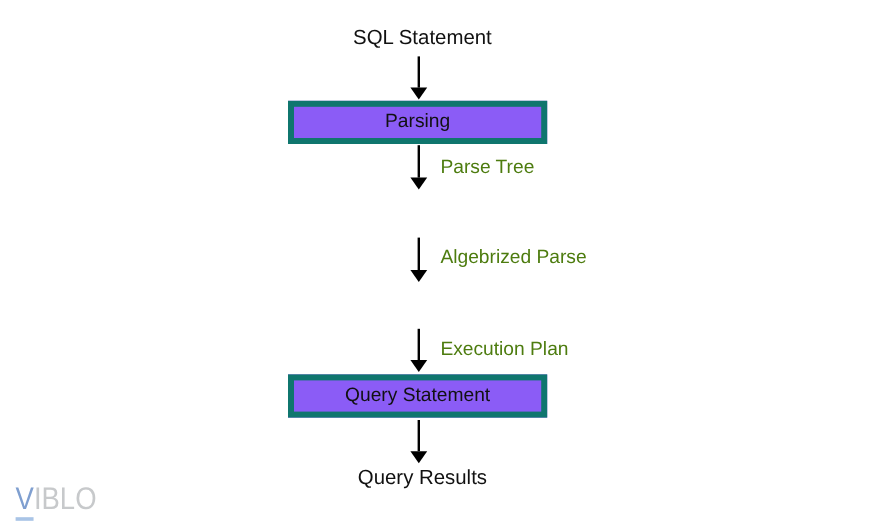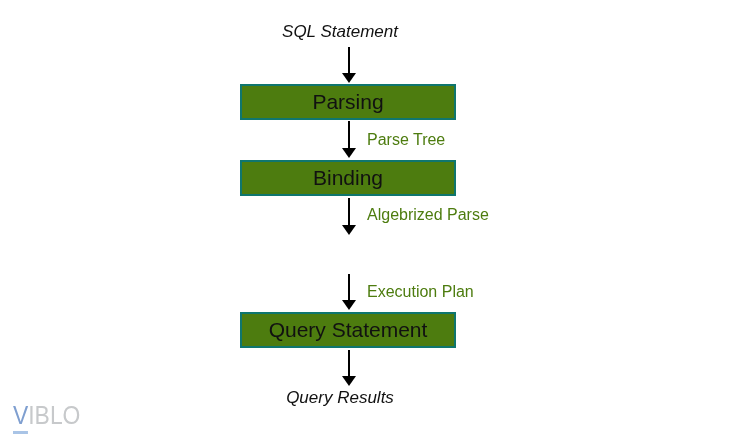--- a/index.html
+++ b/index.html
@@ -10,42 +10,41 @@
   }
   #canvas {
     position: relative;
     width: 729px;
     height: 442px;
     background: #ffffff;
     overflow: hidden;
   }
   .terminal-label {
     position: absolute;
-    left: 340px;
+    left: 352px;
     transform: translateX(-50%);
     font-size: 17px;
     color: #111111;
     white-space: nowrap;
-    font-style: italic;
   }
   #start-label { top: 22px; }
   #end-label   { top: 388px; }
 
   .step-box {
     position: absolute;
     left: 240px;
     width: 216px;
     height: 36px;
     box-sizing: border-box;
-    border: 2px solid #0f766e;
-    background: #4d7c0f;
+    border: 5px solid #0f766e;
+    background: #8b5cf6;
     display: flex;
     align-items: center;
     justify-content: center;
-    font-size: 21px;
+    font-size: 16px;
     color: #111111;
     white-space: nowrap;
   }
   #box-parsing            { top: 84px; }
   #box-binding            { top: 160px; }
   #box-query-optimization { top: 237px; }
   #box-query-execution    { top: 312px; }
 
   .arrow {
     position: absolute;
@@ -117,21 +116,20 @@
 
   <div id="box-parsing" class="step-box">Parsing</div>
 
   <div id="arrow-2" class="arrow">
     <div class="shaft"></div>
     <div class="head"></div>
   </div>
 
   <div id="edge-label-1" class="edge-label">Parse Tree</div>
 
-  <div id="box-binding" class="step-box">Binding</div>
 
   <div id="arrow-3" class="arrow">
     <div class="shaft"></div>
     <div class="head"></div>
   </div>
 
   <div id="edge-label-2" class="edge-label">Algebrized Parse</div>
 
 
   <div id="arrow-4" class="arrow">

